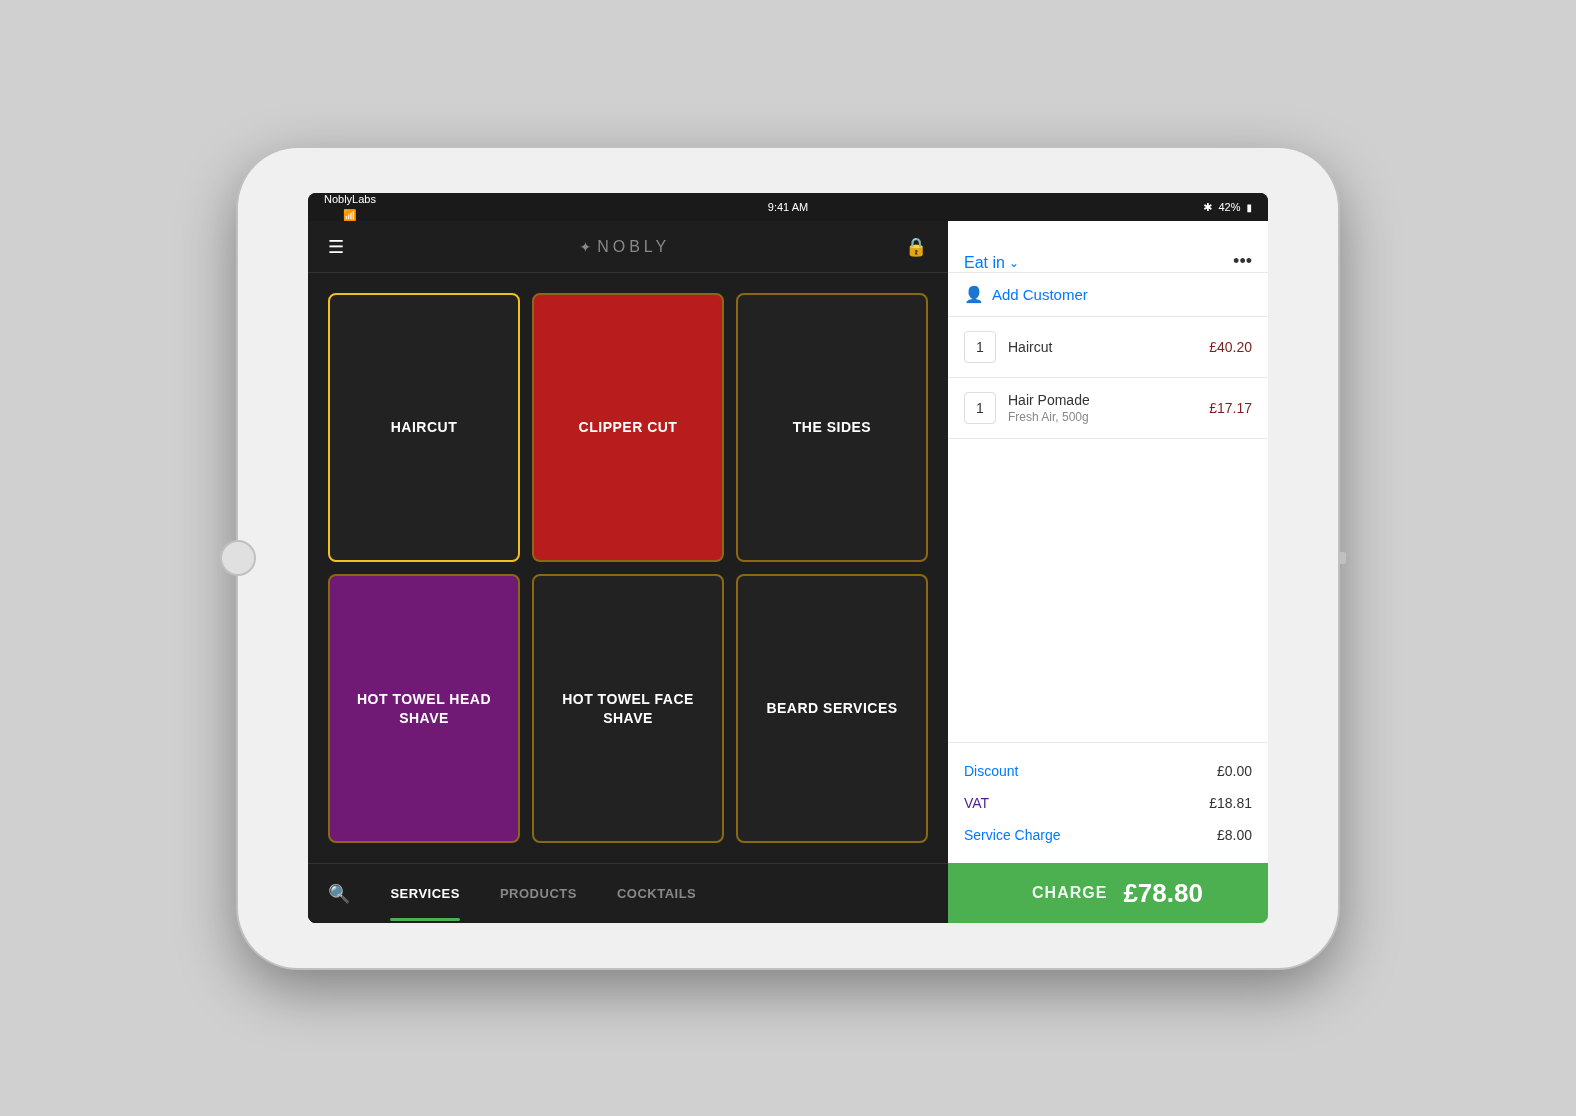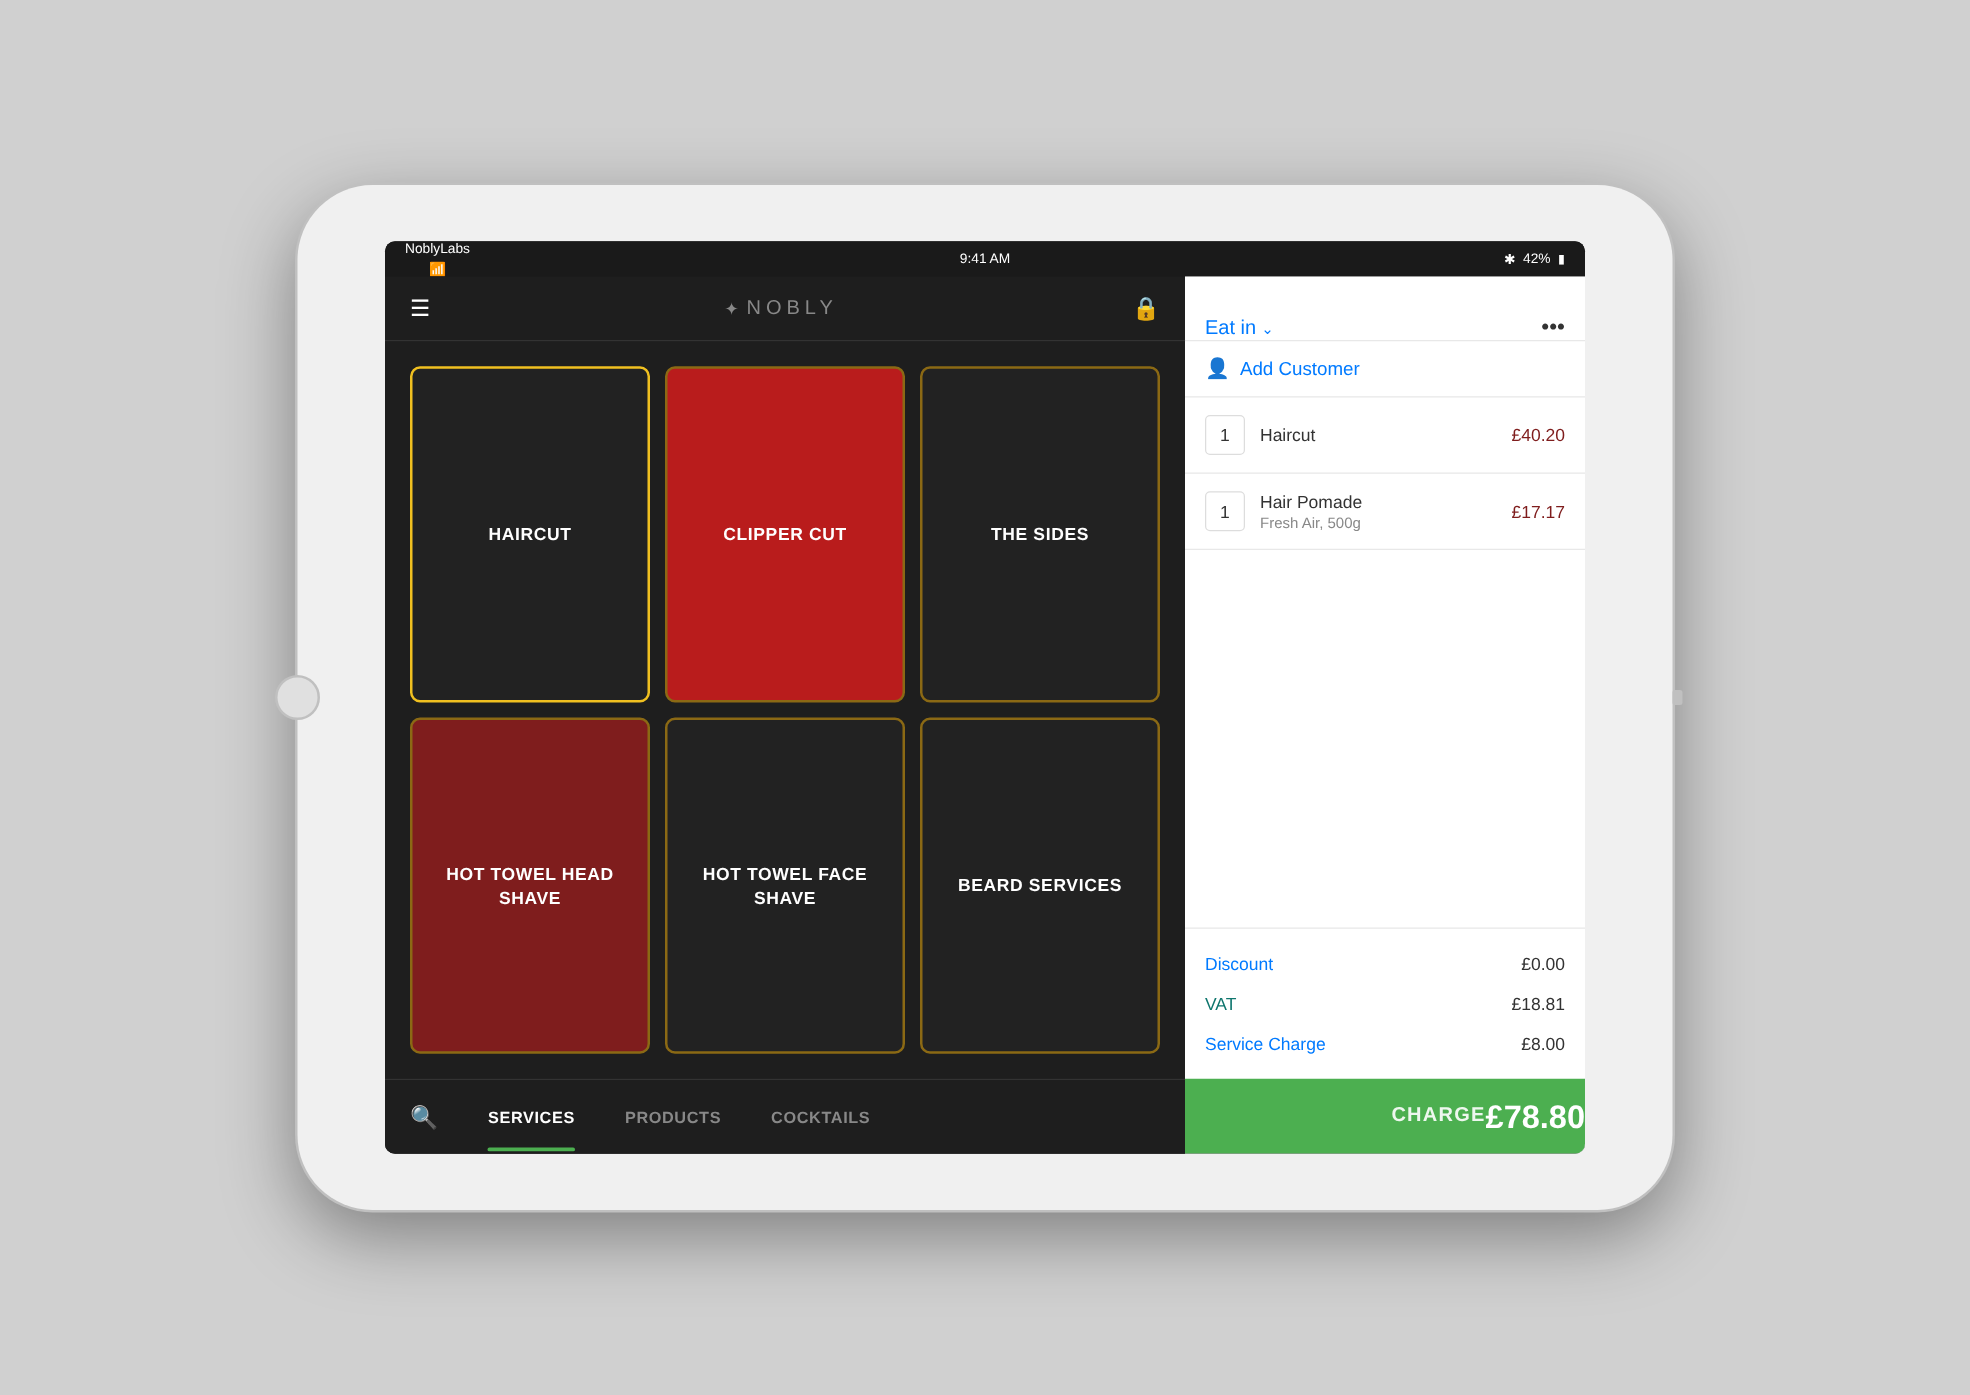--- a/index.html
+++ b/index.html
@@ -156,21 +156,21 @@
     .tile-clipper {
       border: 2.5px solid #8B6914;
       background: #b91c1c;
     }
     .tile-sides {
       border: 2.5px solid #8B6914;
       background: #222;
     }
     .tile-headshave {
       border: 2.5px solid #8B6914;
-      background: #7f1d1d;
+      background: #701a75;
     }
     .tile-faceshave {
       border: 2.5px solid #8B6914;
       background: #222;
       justify-content: center;
     }
     .tile-beard {
       border: 2.5px solid #8B6914;
       background: #222;
     }
@@ -289,31 +289,32 @@
     .order-totals {
       padding: 12px 16px;
       border-top: 1px solid #e8e8e8;
     }
     .total-row {
       display: flex;
       justify-content: space-between;
       align-items: center;
       padding: 8px 0;
     }
-    .total-label { font-size: 14px; color: #0f766e; }
+    .total-label { font-size: 14px; color: #4c1d95; }
     .total-label.blue { color: #007AFF; }
     .total-value { font-size: 14px; color: #333; }
 
     .charge-btn {
       margin: 0;
       height: 60px;
       background: #4caf50;
       display: flex;
       align-items: center;
-      justify-content: flex-end;
+      justify-content: center;
+      gap: 16px;
       cursor: pointer;
       flex-shrink: 0;
       padding-left: 19px;
     }
     .charge-label {
       font-size: 16px;
       font-weight: 600;
       color: rgba(255,255,255,0.9);
       letter-spacing: 1px;
     }

